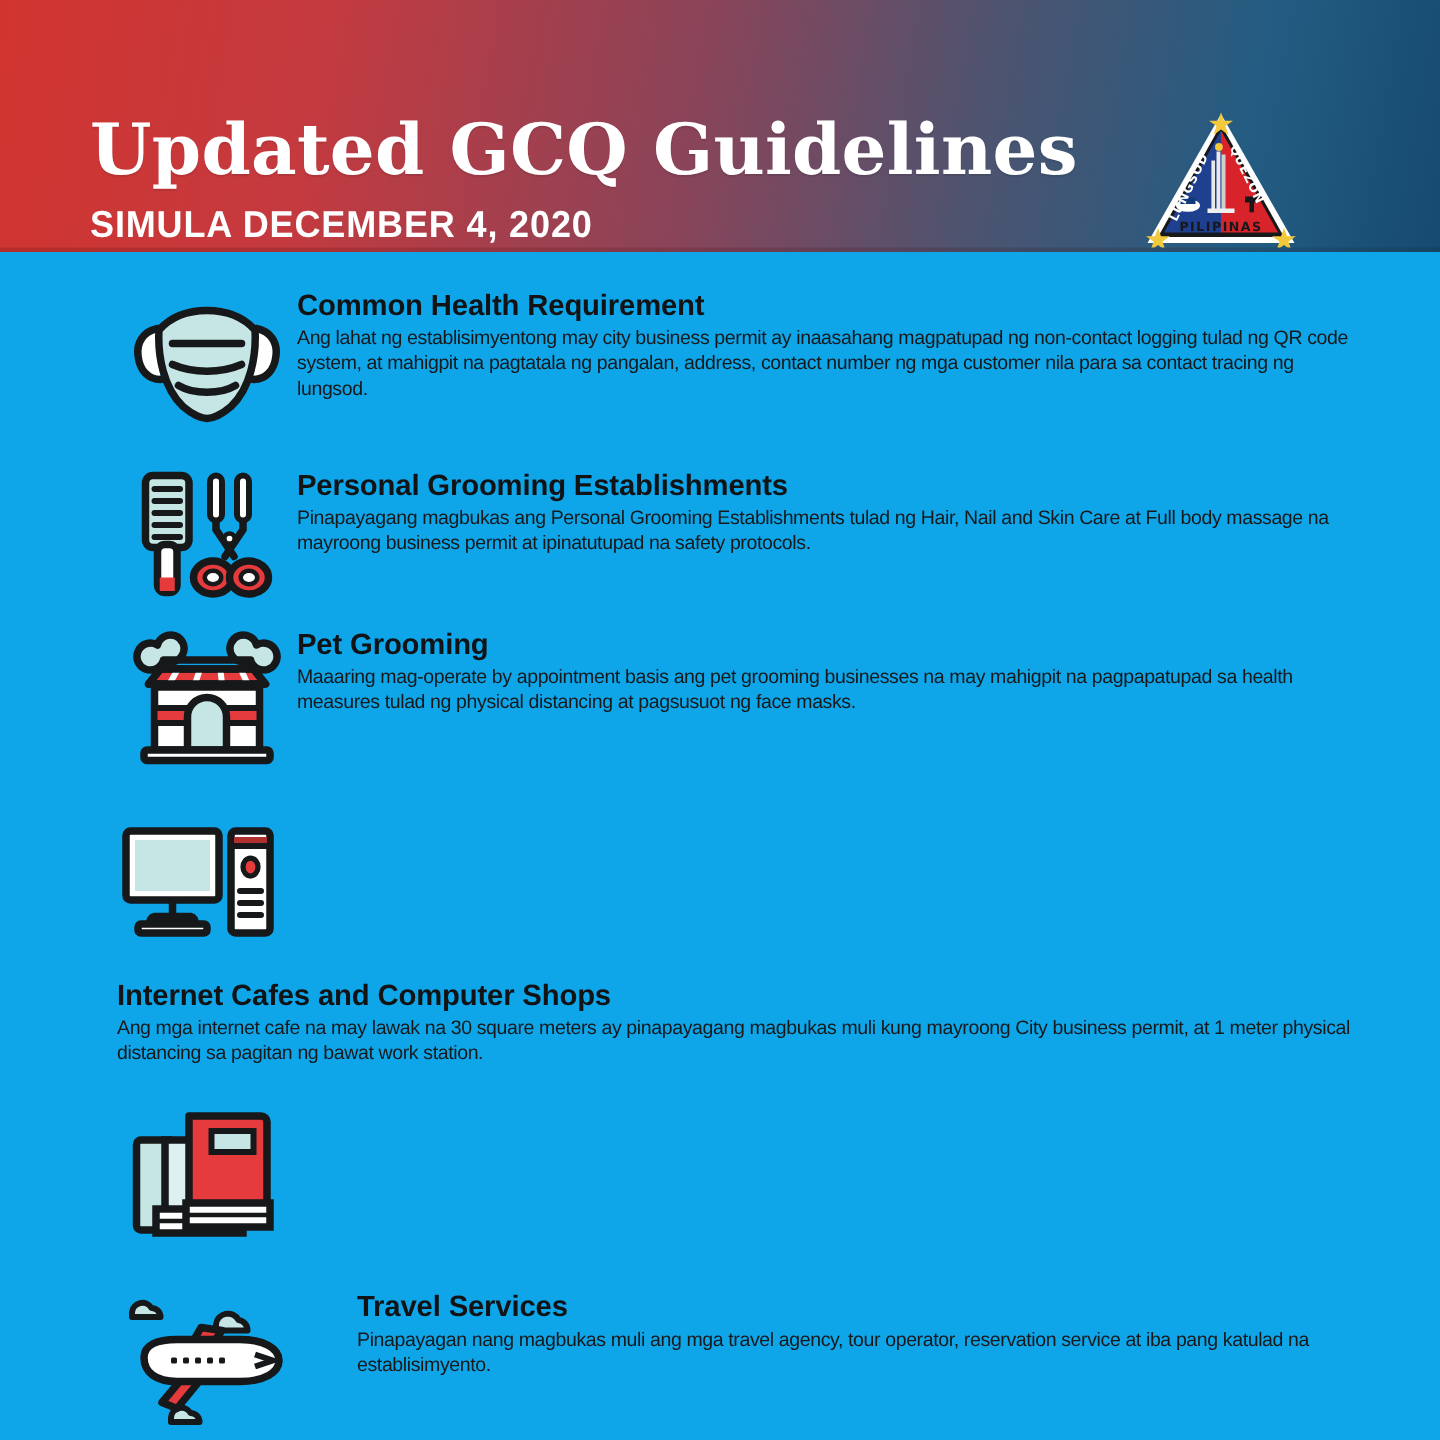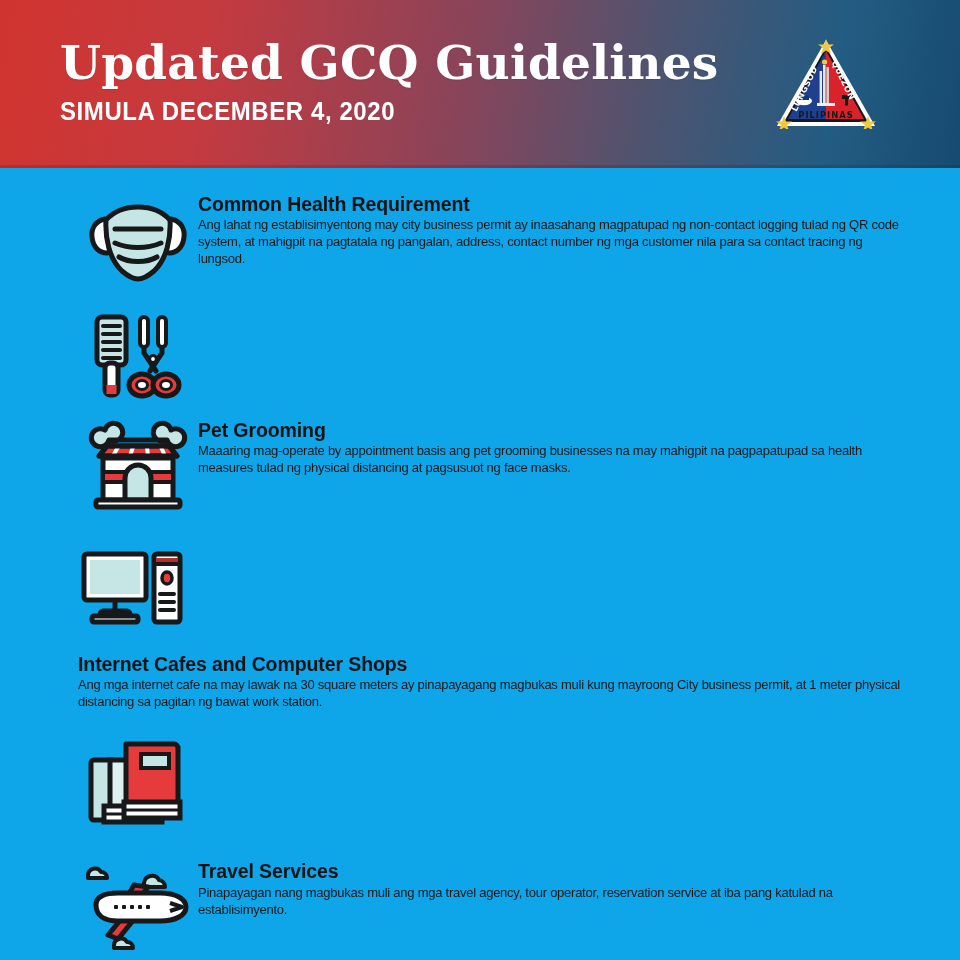--- a/index.html
+++ b/index.html
@@ -22,22 +22,22 @@
   }
 
   
   .header{
     position:relative;
     height:168px;
     flex:0 0 168px;
     background:linear-gradient(100deg,#d1342f 0%, #c43a3f 22%, #8a4459 48%, #4d5470 68%, #235c82 86%, #174a70 100%);
     border-bottom:3px solid #00000022;
     display:flex;
-    align-items:center;
-    padding:0 40px 0 60px;
+    align-items:flex-end;
+    padding:0 52px 0 60px;
     gap:31px;
   }
   .header-text{ flex:1 1 auto; }
 
   .poster-title{
     font-family:"DejaVu Serif", serif;
     font-weight:bold;
     font-size:47px;
     line-height:1.02;
     color:#ffffff;
@@ -106,21 +106,21 @@
     color:#17191b;
     letter-spacing:-0.25px;
   }
 
   
   .s-mask     { margin-top:2px;  }
   .s-grooming { margin-top:10px; }
   .s-pet      { margin-top:0;  }
   .s-net      { margin-top:14px;flex-direction:column; }
   .s-books    { margin-top:10px; }
-  .s-travel   { margin-top:14px; }
+  .s-travel   { margin-top:14px;gap:40px; }
 
   .s-mask .icon-cell     { height:110px; }
   .s-books .icon-cell    { height:118px; }
   .s-travel .icon-cell   { height:104px; }
 
   
   .footer{
     flex:0 0 72px;
     background:#d9e2e8;
     border-top:1px solid #cbd6dd;
@@ -259,20 +259,22 @@
           <rect x="54" y="8" width="8" height="30" rx="4" fill="#ffffff" stroke="#16181a" stroke-width="4"></rect>
           <rect x="72" y="8" width="8" height="30" rx="4" fill="#ffffff" stroke="#16181a" stroke-width="4"></rect>
           <circle cx="67" cy="50" r="3.4" fill="#ffffff" stroke="#16181a" stroke-width="3"></circle>
           <ellipse cx="56" cy="76" rx="13" ry="11" fill="#e63b3c" stroke="#16181a" stroke-width="5"></ellipse>
           <ellipse cx="80" cy="76" rx="13" ry="11" fill="#e63b3c" stroke="#16181a" stroke-width="5"></ellipse>
           <ellipse cx="56" cy="76" rx="5.5" ry="4.5" fill="#ffffff" stroke="#16181a" stroke-width="3"></ellipse>
           <ellipse cx="80" cy="76" rx="5.5" ry="4.5" fill="#ffffff" stroke="#16181a" stroke-width="3"></ellipse>
         </svg>
       </div>
       <div class="text-cell">
+        <div class="section-title">Personal Grooming Establishments</div>
+        <div class="section-body">Pinapayagang magbukas ang Personal Grooming Establishments tulad ng Hair, Nail and Skin Care at Full body massage na mayroong business permit at ipinatutupad na safety protocols.</div>
       </div>
     </div>
 
     <div class="section s-pet">
       <div class="icon-cell">
         <svg width="106" height="96" viewBox="0 0 106 96">
 
           <path d="M20 14 a9 9 0 1 1 4 10 H82 a9 9 0 1 1 4 -10 a9 9 0 1 1 -4 10 H24 a9 9 0 1 1 -4 -10 Z" fill="#c6e6e6" stroke="#16181a" stroke-width="5" stroke-linejoin="round"></path>
 
           <path d="M14 40 L22 30 H84 L92 40 Z" fill="#e63b3c" stroke="#16181a" stroke-width="5" stroke-linejoin="round"></path>

